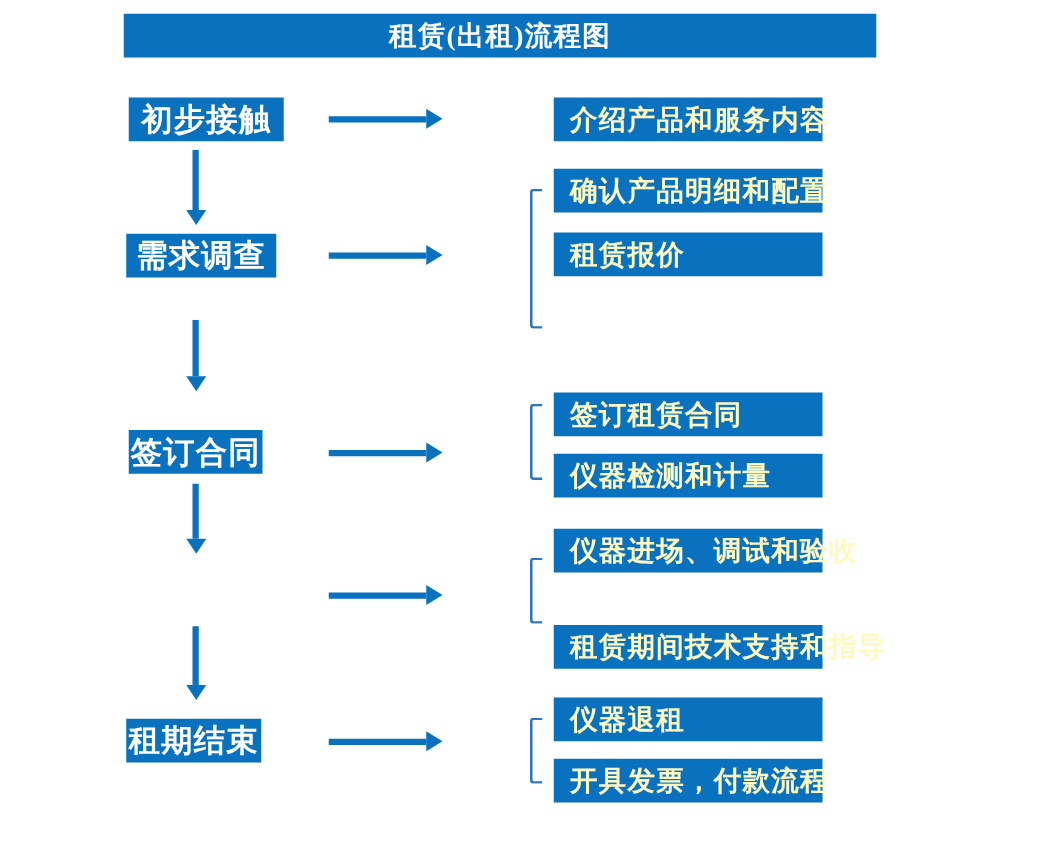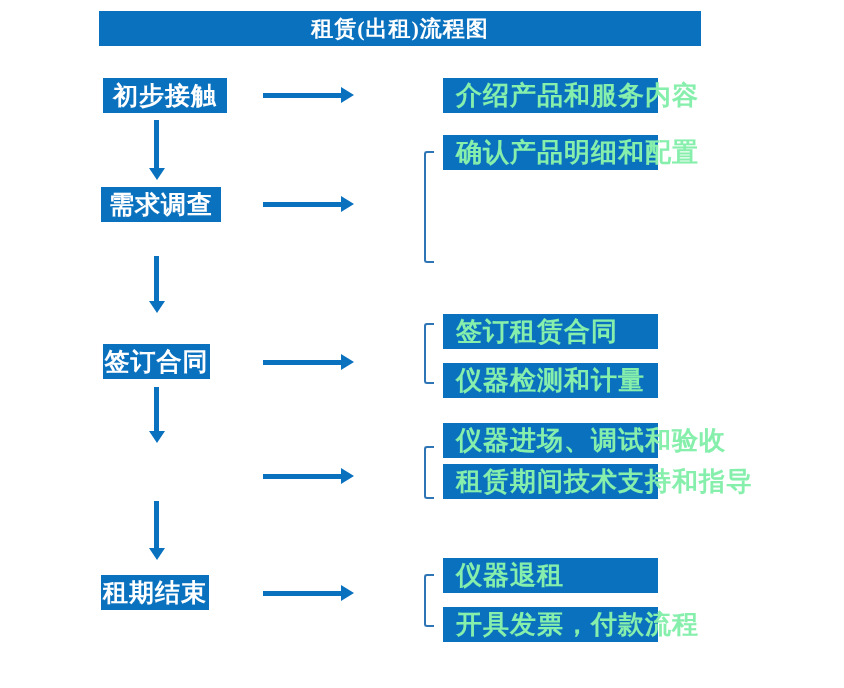--- a/index.html
+++ b/index.html
@@ -22,24 +22,24 @@
     font-size:22px;letter-spacing:1px;
   }
   .lbox{
     position:absolute;height:35px;
     background:var(--blue);color:#ffffff;
     display:flex;align-items:center;justify-content:center;
     font-size:25px;letter-spacing:1px;
   }
   .rbox{
     position:absolute;left:443px;width:215px;height:35px;
-    background:var(--blue);color:#86efac;
+    background:var(--blue);color:#fef9c3;
     display:flex;align-items:center;
     padding-left:13px;box-sizing:border-box;
-    font-size:26px;letter-spacing:1px;
+    font-size:22px;letter-spacing:1px;
     white-space:nowrap;
   }
   .harrow{position:absolute;left:263px;width:91px;height:16px;}
   .harrow .shaft{position:absolute;left:0;top:6px;width:78px;height:5px;background:var(--blue);}
   .harrow .head{
     position:absolute;left:78px;top:0;width:0;height:0;
     border-left:13px solid var(--blue);
     border-top:8px solid transparent;border-bottom:8px solid transparent;
   }
   .varrow{position:absolute;left:149px;width:16px;}
@@ -63,24 +63,25 @@
 
   <div class="title">租赁(出租)流程图</div>
 
   <div class="lbox" style="left:103px;top:78px;width:124px">初步接触</div>
   <div class="lbox" style="left:101px;top:187px;width:120px">需求调查</div>
   <div class="lbox" style="left:103px;top:344px;width:107px">签订合同</div>
   <div class="lbox" style="left:101px;top:575px;width:108px">租期结束</div>
 
   <div class="rbox" style="top:78px">介绍产品和服务内容</div>
   <div class="rbox" style="top:135px">确认产品明细和配置</div>
+  <div class="rbox" style="top:186px">租赁报价</div>
   <div class="rbox" style="top:314px">签订租赁合同</div>
   <div class="rbox" style="top:363px">仪器检测和计量</div>
   <div class="rbox" style="top:423px">仪器进场、调试和验收</div>
-  <div class="rbox" style="top:464px">租赁期间技术支持和指导</div>
+  <div class="rbox" style="top:500px">租赁期间技术支持和指导</div>
   <div class="rbox" style="top:558px">仪器退租</div>
   <div class="rbox" style="top:607px">开具发票，付款流程</div>
 
   <div class="harrow" style="top:87px">
       <div class="shaft"></div>
       <div class="head"></div>
     </div>
   <div class="harrow" style="top:196px">
       <div class="shaft"></div>
       <div class="head"></div>

